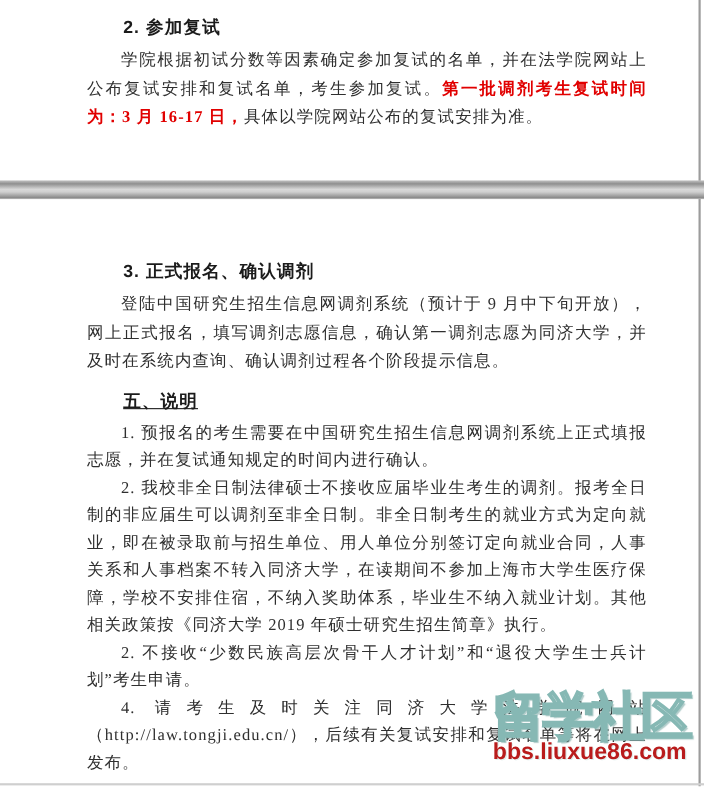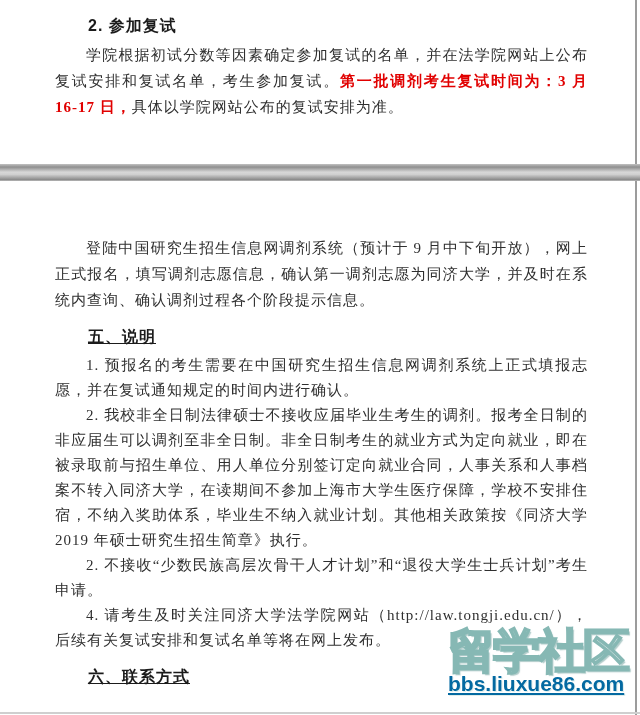--- a/index.html
+++ b/index.html
@@ -11,21 +11,21 @@
   .canvas {
     position: relative;
     width: 640px; height: 715px;
     background: #ffffff;
     overflow: hidden;
     color: #2f2f2f;
   }
   
   .page {
     box-sizing: border-box;
-    padding-left: 55px;
+    padding-left: 79px;
     padding-right: 52px;
     background: #ffffff;
     position: relative;
     z-index: 2;
   }
   .page1 { height: 164px; padding-top: 13px; }
   .page2 { height: 534px; padding-top: 54px; }
   
   .separator {
     position: relative;
@@ -80,41 +80,41 @@
     color: rgba(255,255,255,0.92);
     -webkit-text-stroke: 2px #86b8b4;
     text-shadow: 2px 2px 1px rgba(110,160,156,0.55);
     line-height: 46px;
     white-space: nowrap;
   }
   .wm-site {
     font-family: "Liberation Sans", sans-serif;
     font-size: 21px;
     font-weight: bold;
-    color: #0369a1;
+    color: #b91c1c;
     text-shadow: -1px -1px 0 #ffffff, 1px 1px 0 #dfeeec;
     letter-spacing: 0px;
     margin-top: -2px;
     white-space: nowrap;
-    text-decoration: underline;
   }
 </style>
 </head>
 <body>
 
 <div class="canvas">
 
   <div class="page page1">
     <h2>2. 参加复试</h2>
     <p class="para"><span>学院根据初试分数等因素确定参加复试的名单，并在法学院网站上公布复试安排和复试名单，考生参加复试。</span><span class="red">第一批调剂考生复试时间为：3 月 16-17 日，</span><span>具体以学院网站公布的复试安排为准。</span></p>
   </div>
 
   <div class="separator"></div>
 
   <div class="page page2">
+    <h2>3. 正式报名、确认调剂</h2>
     <p class="para">登陆中国研究生招生信息网调剂系统（预计于 9 月中下旬开放），网上正式报名，填写调剂志愿信息，确认第一调剂志愿为同济大学，并及时在系统内查询、确认调剂过程各个阶段提示信息。</p>
 
     <h2 class="spaced">五、说明</h2>
     <p class="para items">1. 预报名的考生需要在中国研究生招生信息网调剂系统上正式填报志愿，并在复试通知规定的时间内进行确认。</p>
     <p class="para items">2. 我校非全日制法律硕士不接收应届毕业生考生的调剂。报考全日制的非应届生可以调剂至非全日制。非全日制考生的就业方式为定向就业，即在被录取前与招生单位、用人单位分别签订定向就业合同，人事关系和人事档案不转入同济大学，在读期间不参加上海市大学生医疗保障，学校不安排住宿，不纳入奖助体系，毕业生不纳入就业计划。其他相关政策按《同济大学 2019 年硕士研究生招生简章》执行。</p>
     <p class="para items">2. 不接收“少数民族高层次骨干人才计划”和“退役大学生士兵计划”考生申请。</p>
     <p class="para items">4. 请考生及时关注同济大学法学院网站（http://law.tongji.edu.cn/），后续有关复试安排和复试名单等将在网上发布。</p>
 
     <h2 class="spaced">六、联系方式</h2>
 

